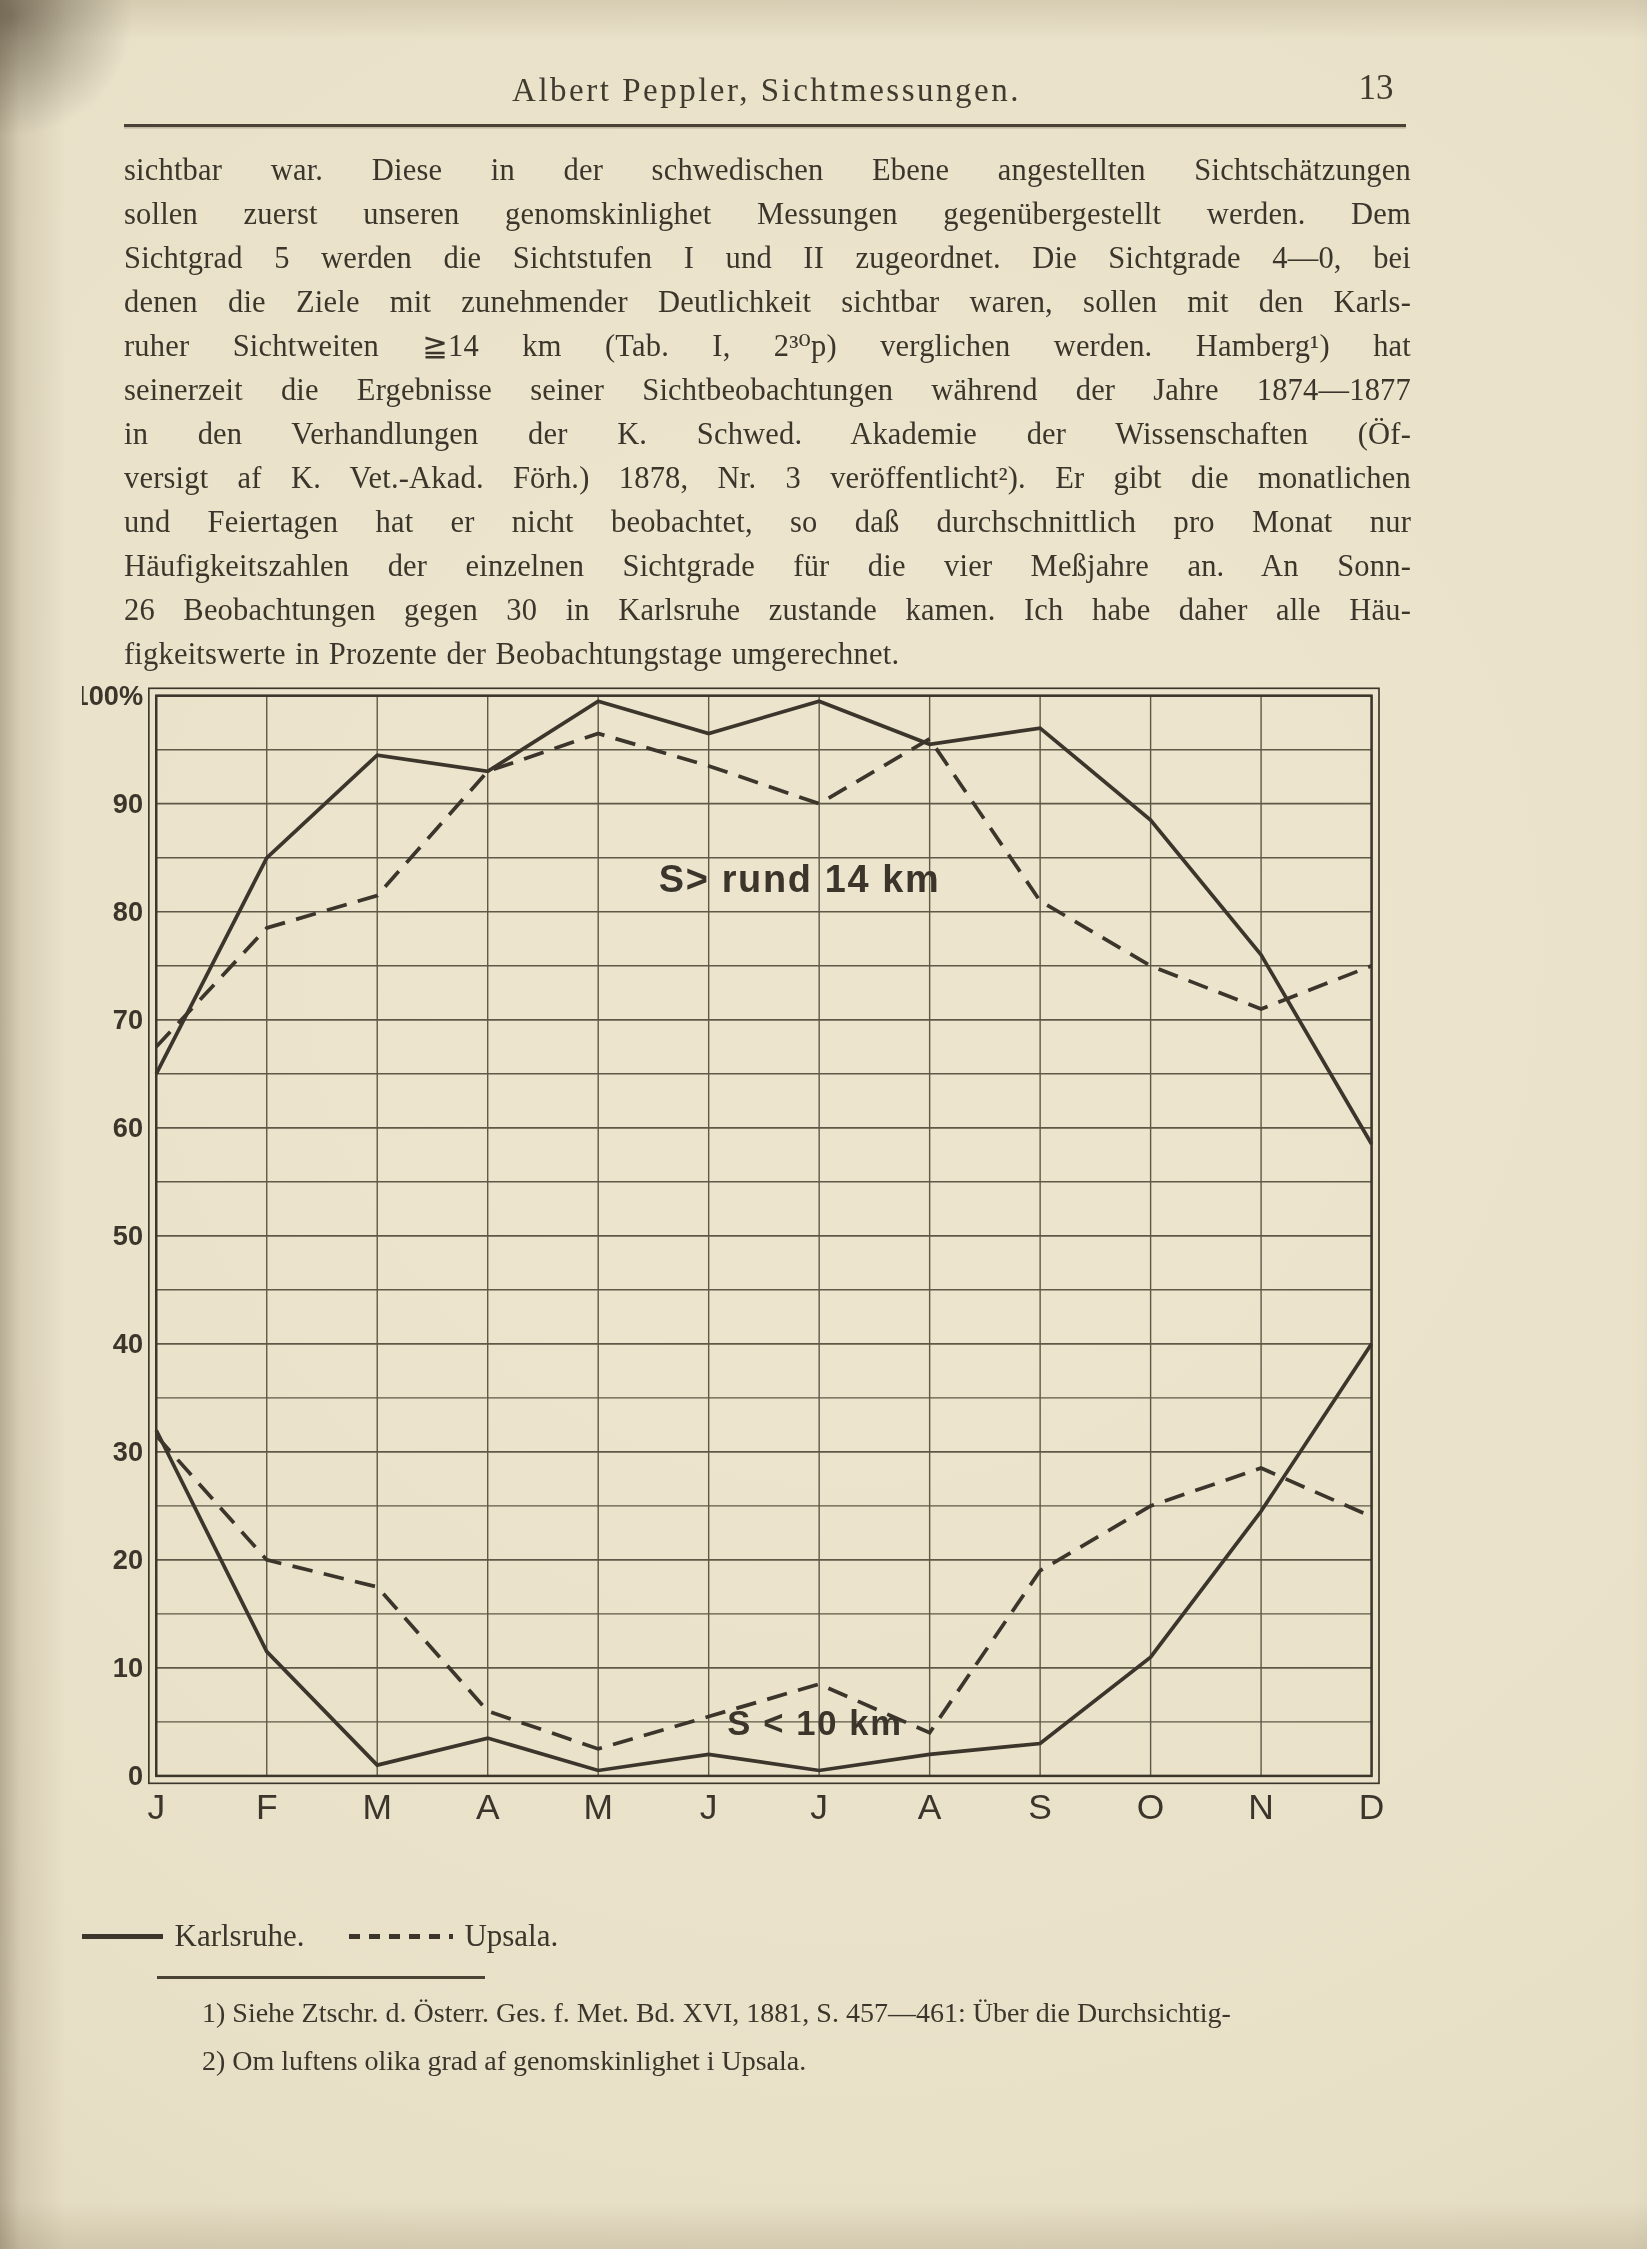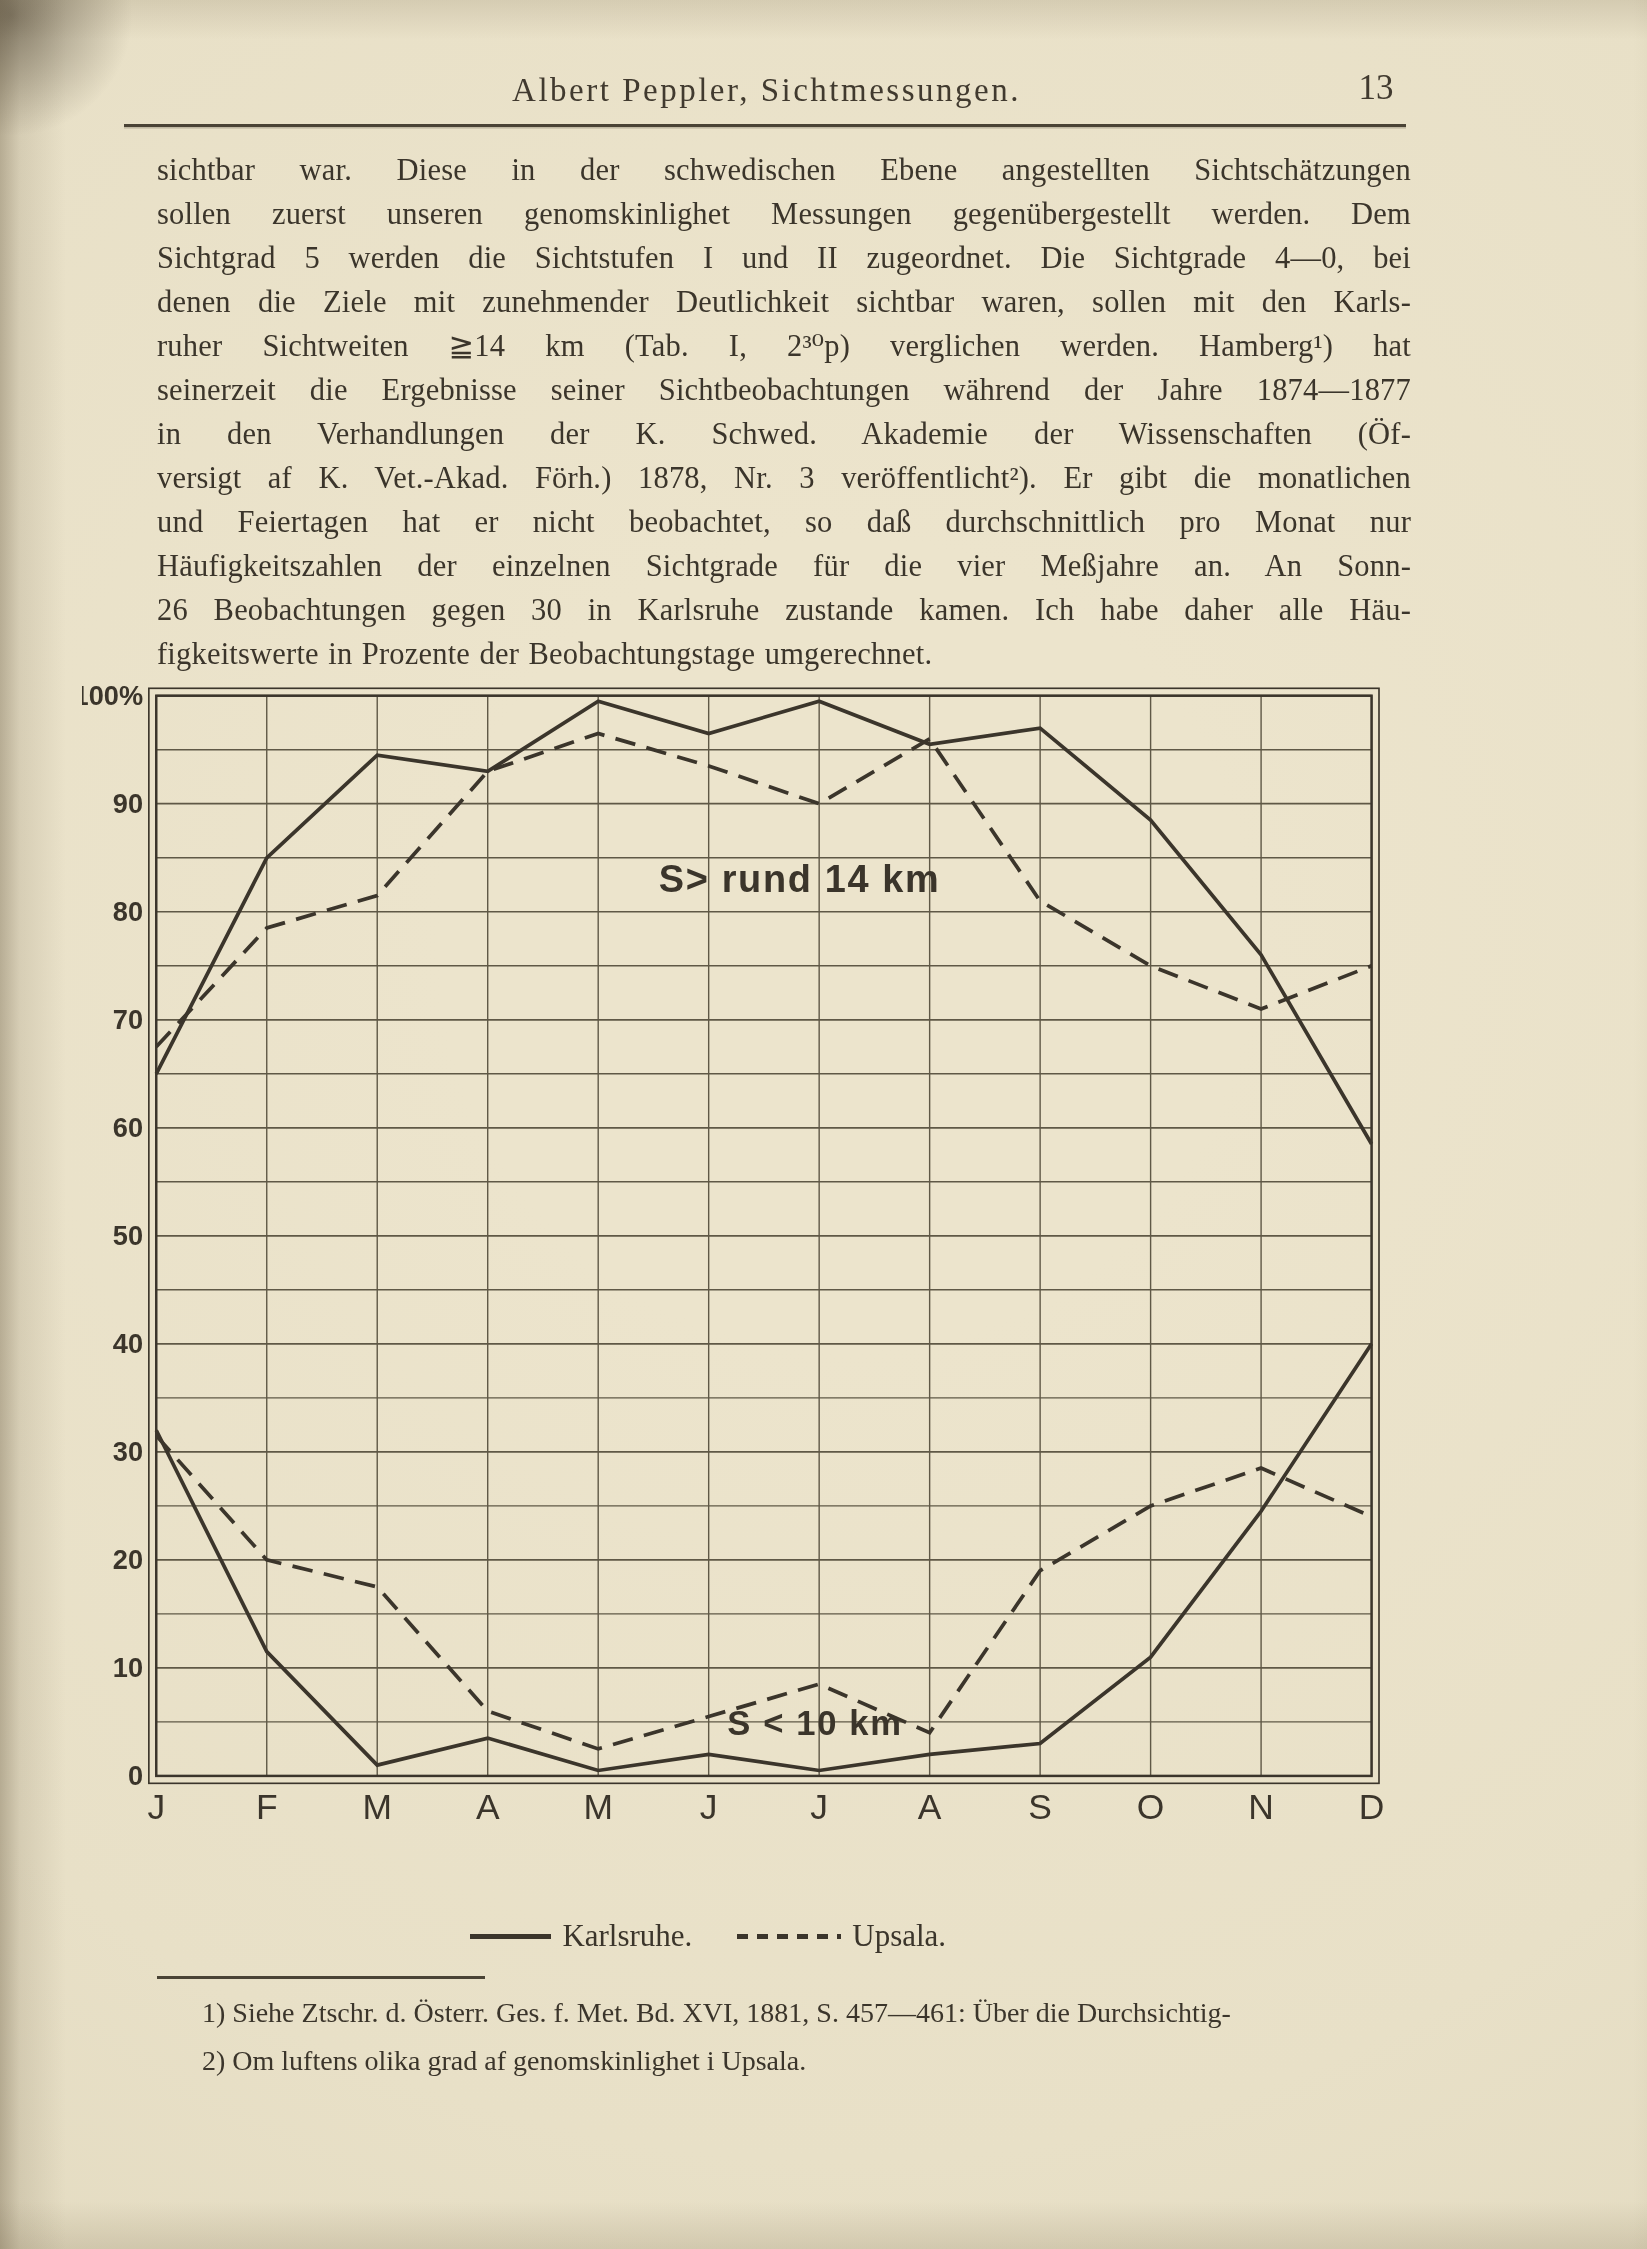--- a/index.html
+++ b/index.html
@@ -16,26 +16,26 @@
       radial-gradient(ellipse 120% 90% at 50% 42%, #ece4cc 20%, #e8e0c7 60%, #dfd6bb 100%);
     padding-left: 43px;
   }
   .running-title{
     position:absolute;left:124px;top:72px;width:1285px;text-align:center;
     font-size:33px;letter-spacing:2.5px;color:#413a2f;
   }
   .page-number{position:absolute;left:1335px;top:68px;width:82px;text-align:center;font-size:35px;color:#413a2f;}
   .header-rule{position:absolute;left:124px;top:124px;width:1282px;height:3.3px;background:#4a4335;box-shadow:0 1.6px 0 rgba(74,67,53,0.25);}
   .bodytext{position:absolute;left:124px;top:148px;width:1287px;font-size:30.5px;line-height:44px;letter-spacing:0.2px;word-spacing:1.6px;}
-  .tline{text-align:justify;text-align-last:justify;white-space:normal;margin-left:33px;}
+  .tline{text-align:justify;text-align-last:justify;white-space:normal;}
   .tline.last{text-align-last:left;}
   .chart{position:absolute;left:82px;top:671px;width:1335px;height:1170px;margin:0;}
   .chart svg{display:block;width:1335px;height:1170px;}
   .caption{position:absolute;left:82px;top:1867px;width:1318px;text-align:center;font-size:31px;letter-spacing:0.4px;color:#3b352b;}
-  .legend{position:absolute;left:82px;top:1918px;width:1252px;display:flex;justify-content:center;align-items:center;gap:11.5px;font-size:31px;color:#3b352b;}
+  .legend{position:absolute;left:82px;top:1918px;width:1252px;display:flex;justify-content:flex-start;align-items:center;gap:11.5px;font-size:31px;color:#3b352b;}
   .swatch{display:inline-block;height:5px;width:81px;}
   .swatch.solid{background:#3b352b;}
   .swatch.dashed{width:104px;background:repeating-linear-gradient(90deg,#3b352b 0 11.5px,rgba(0,0,0,0) 11.5px 20px);}
   .legend .gap{width:21.4px;}
   .fn-rule{position:absolute;left:157px;top:1976px;width:328px;height:2.5px;background:#4a4335;}
   .footnotes{position:absolute;left:130px;top:1989px;width:1302px;font-size:28px;line-height:48px;color:#3b352b;}
   .fn.indent{text-indent:72px;}
 </style>
 </head>
 <body>

